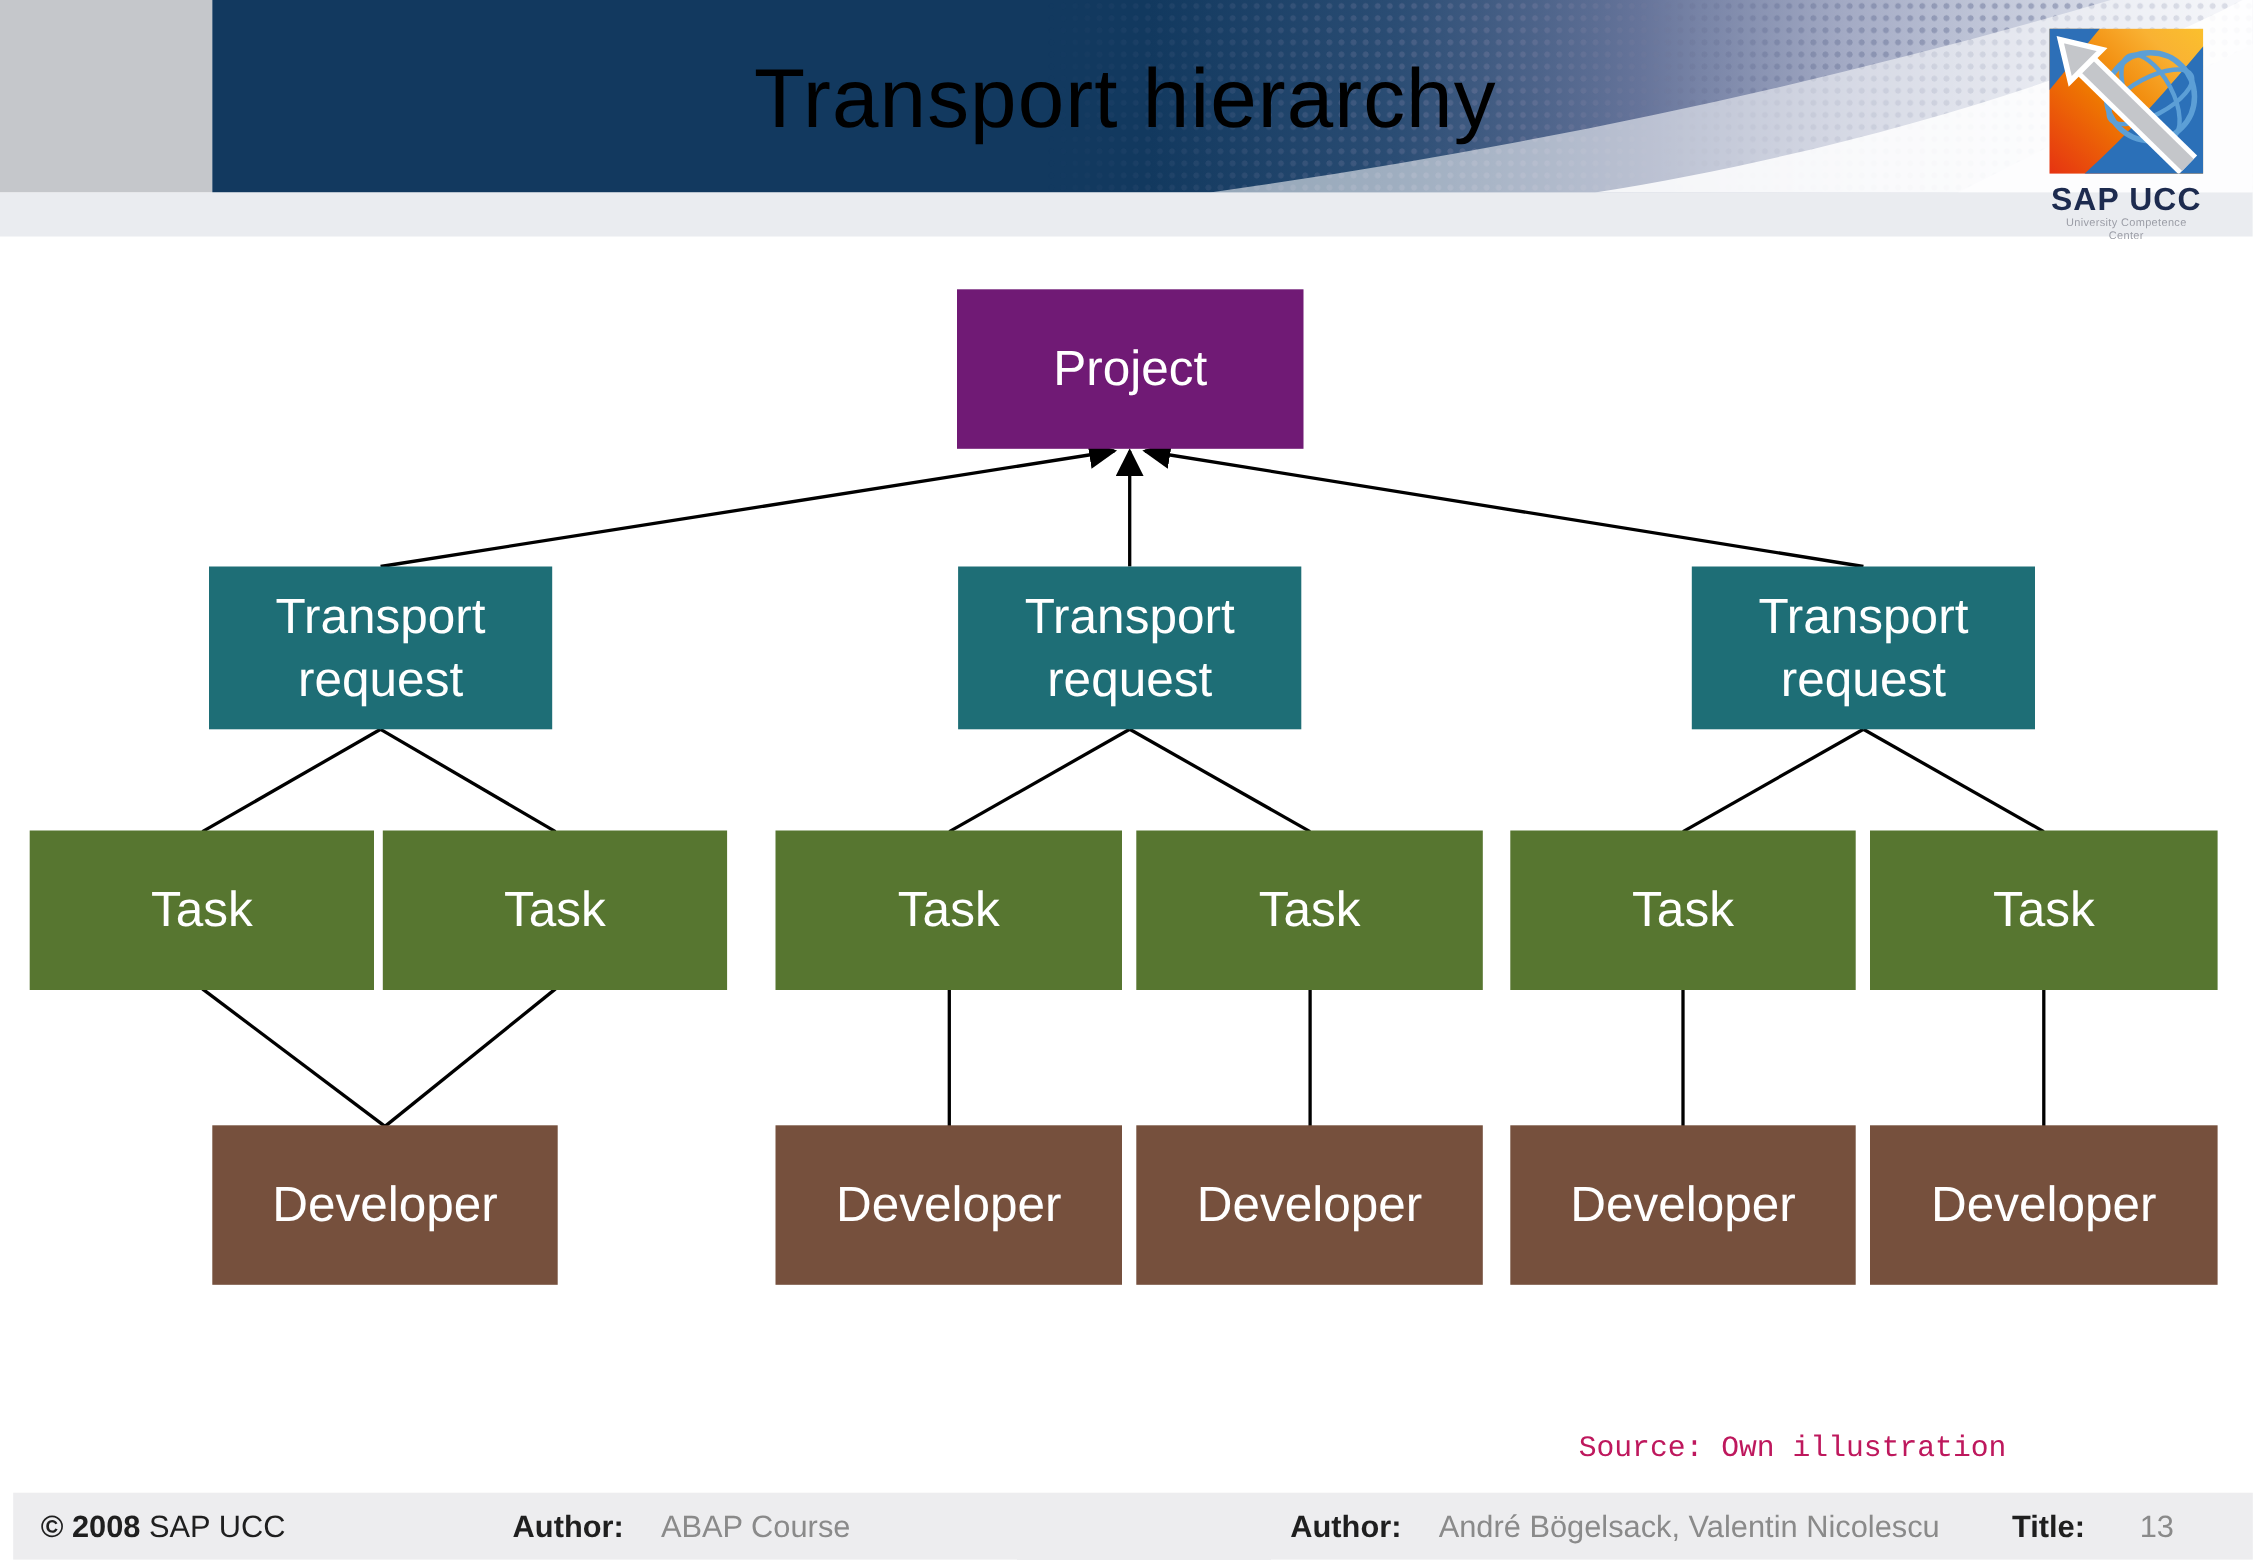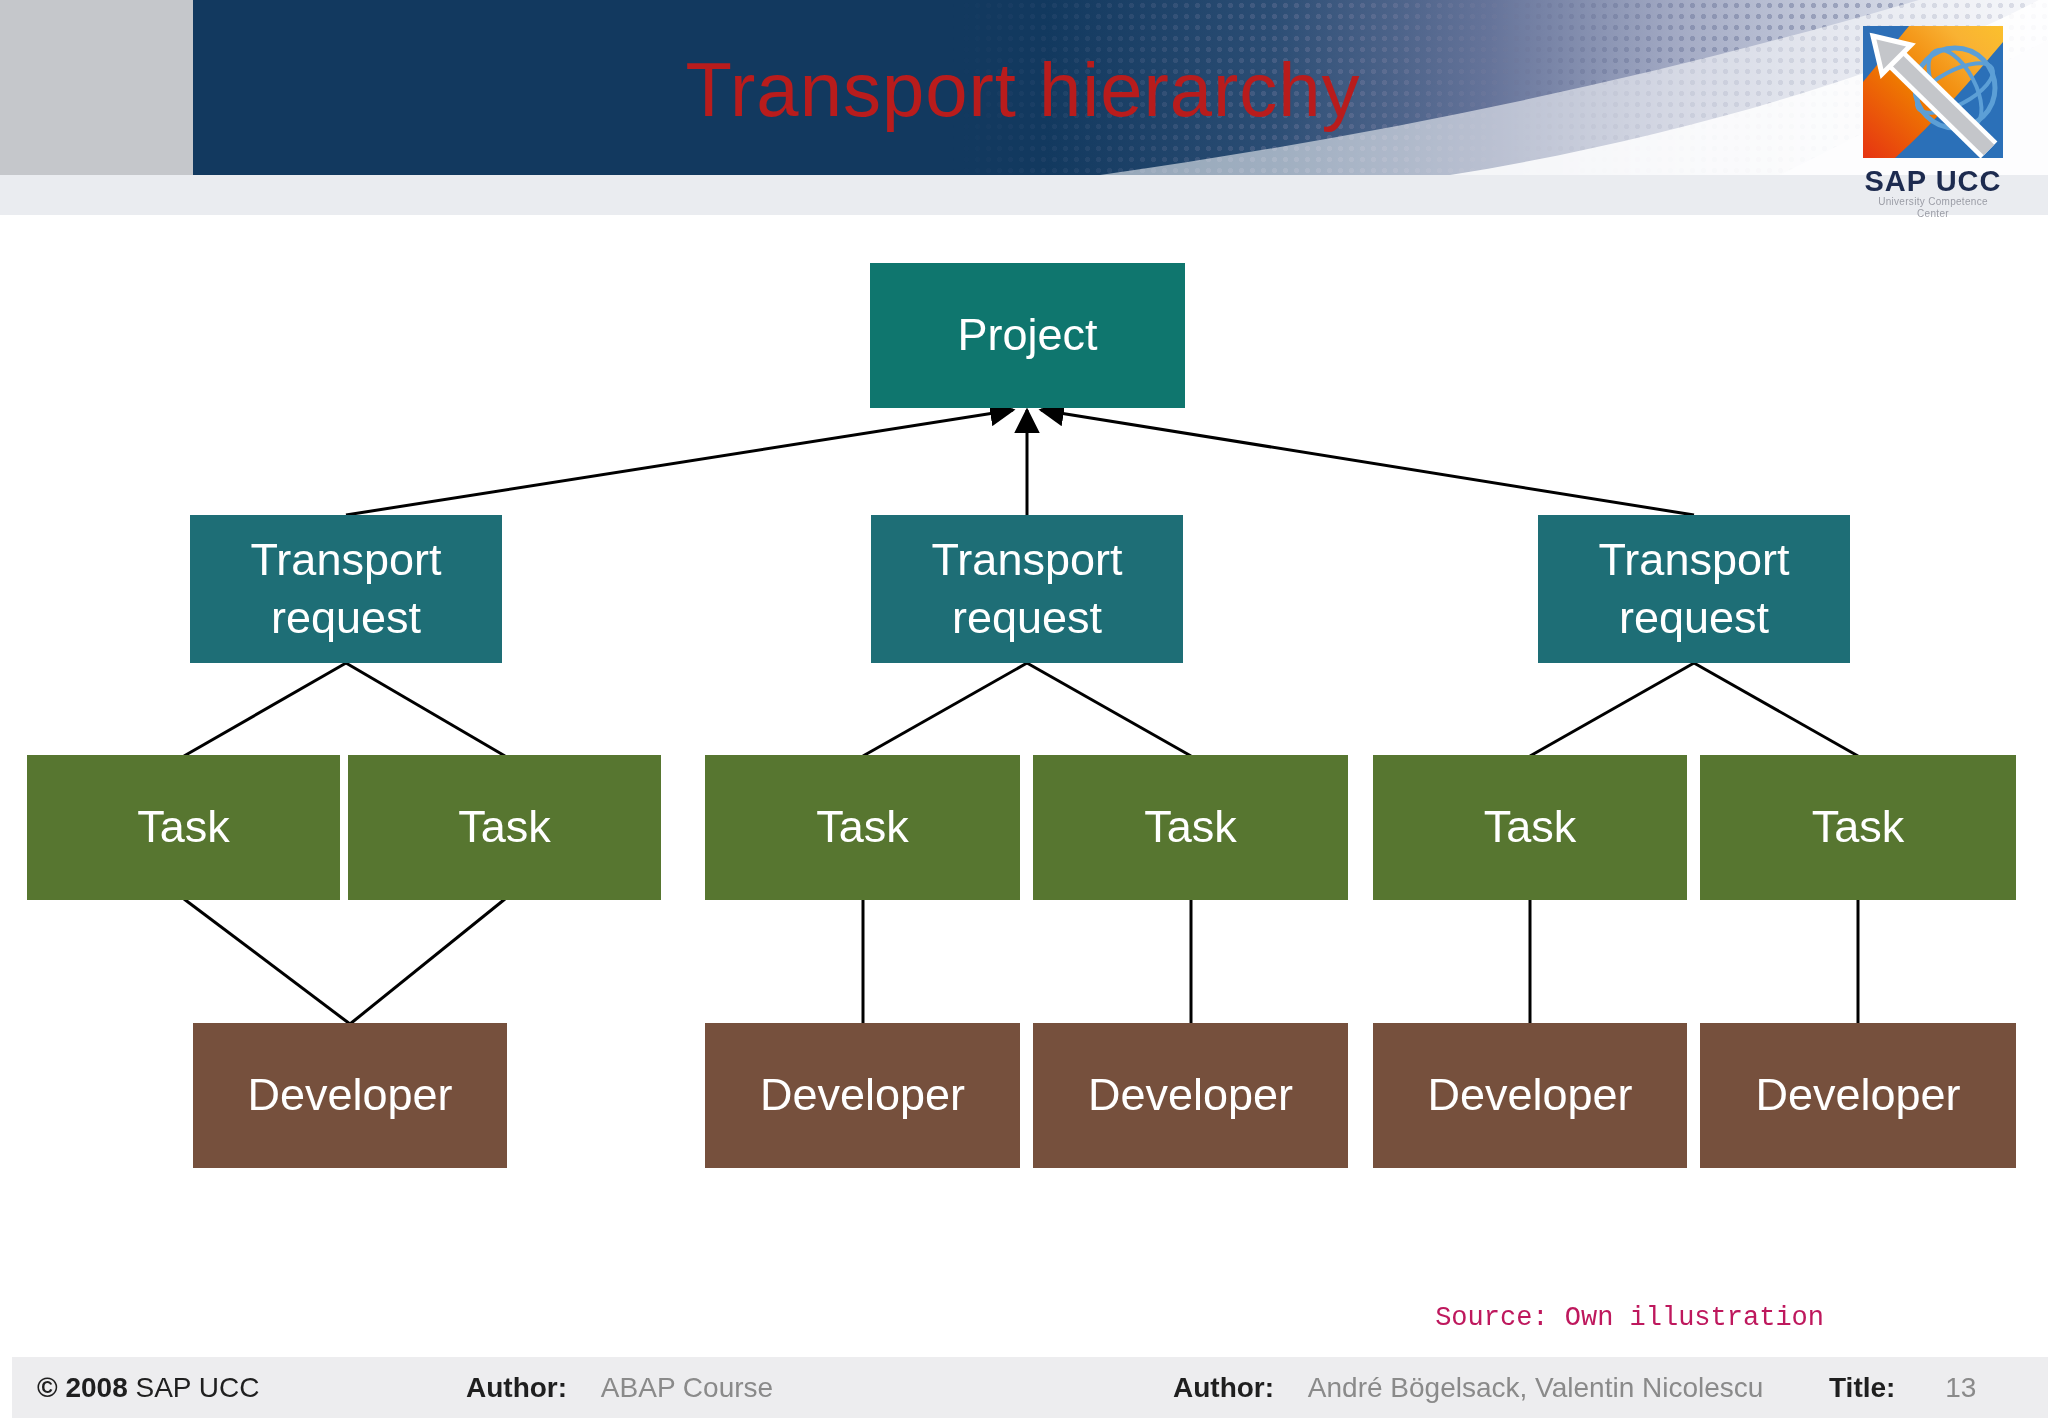--- a/index.html
+++ b/index.html
@@ -18,21 +18,21 @@
     position:absolute;left:950px;top:0;width:1098px;height:175px;
     background-image:radial-gradient(circle,rgba(110,120,155,0.50) 2.4px,rgba(110,120,155,0) 2.9px);
     background-size:11px 11px;
     -webkit-mask-image:linear-gradient(to right,transparent 0%,#000 40%);
     mask-image:linear-gradient(to right,transparent 0%,#000 40%);
   }
   .hdr-swoosh{position:absolute;left:0;top:0;width:2048px;height:215px;pointer-events:none;}
   .hdr-substrip{position:absolute;left:0;top:175px;width:2048px;height:40px;background:#eaecf0;}
   .slide-title{
     position:absolute;left:193px;top:42px;width:1660px;height:95px;line-height:95px;
-    text-align:center;color:#b91c1c;font-size:76px;font-weight:300;letter-spacing:1px;
+    text-align:center;color:#000000;font-size:76px;font-weight:300;letter-spacing:1px;
   }
   .logo-wrap{position:absolute;left:1863px;top:26px;width:140px;text-align:center;}
   .logo-brand{margin-top:4px;font-size:29px;font-weight:700;color:#1d2b4f;letter-spacing:1px;line-height:30px;}
   .logo-sub{font-size:10px;color:#9b9da6;line-height:12px;letter-spacing:0.3px;text-align:center;}
   
   .diagram-lines{position:absolute;left:0;top:0;width:2048px;height:1418px;z-index:1;}
   .node{
     position:absolute;z-index:2;display:flex;align-items:center;justify-content:center;
     text-align:center;color:#ffffff;font-size:45px;line-height:1.3;padding:0 18px;box-sizing:border-box;
   }
@@ -114,21 +114,21 @@
     <line x1="1694" y1="663" x2="1858" y2="756"></line>
     <line x1="184" y1="899" x2="350" y2="1024"></line>
     <line x1="505" y1="899" x2="350" y2="1024"></line>
     <line x1="863" y1="899" x2="863" y2="1024"></line>
     <line x1="1191" y1="899" x2="1191" y2="1024"></line>
     <line x1="1530" y1="899" x2="1530" y2="1024"></line>
     <line x1="1858" y1="899" x2="1858" y2="1024"></line>
   </g>
 </svg>
 
-<div class="node" style="left: 870px; top: 263px; width: 315px; height: 145px; background-color: #0f766e;">
+<div class="node" style="left: 870px; top: 263px; width: 315px; height: 145px; background-color: #701a75;">
   <span>Project</span>
 </div>
 
 <div class="node" style="left: 190px; top: 515px; width: 312px; height: 148px; background-color: rgb(30, 110, 118);">
   <span>Transport request</span>
 </div>
 <div class="node" style="left: 871px; top: 515px; width: 312px; height: 148px; background-color: rgb(30, 110, 118);">
   <span>Transport request</span>
 </div>
 <div class="node" style="left: 1538px; top: 515px; width: 312px; height: 148px; background-color: rgb(30, 110, 118);">

